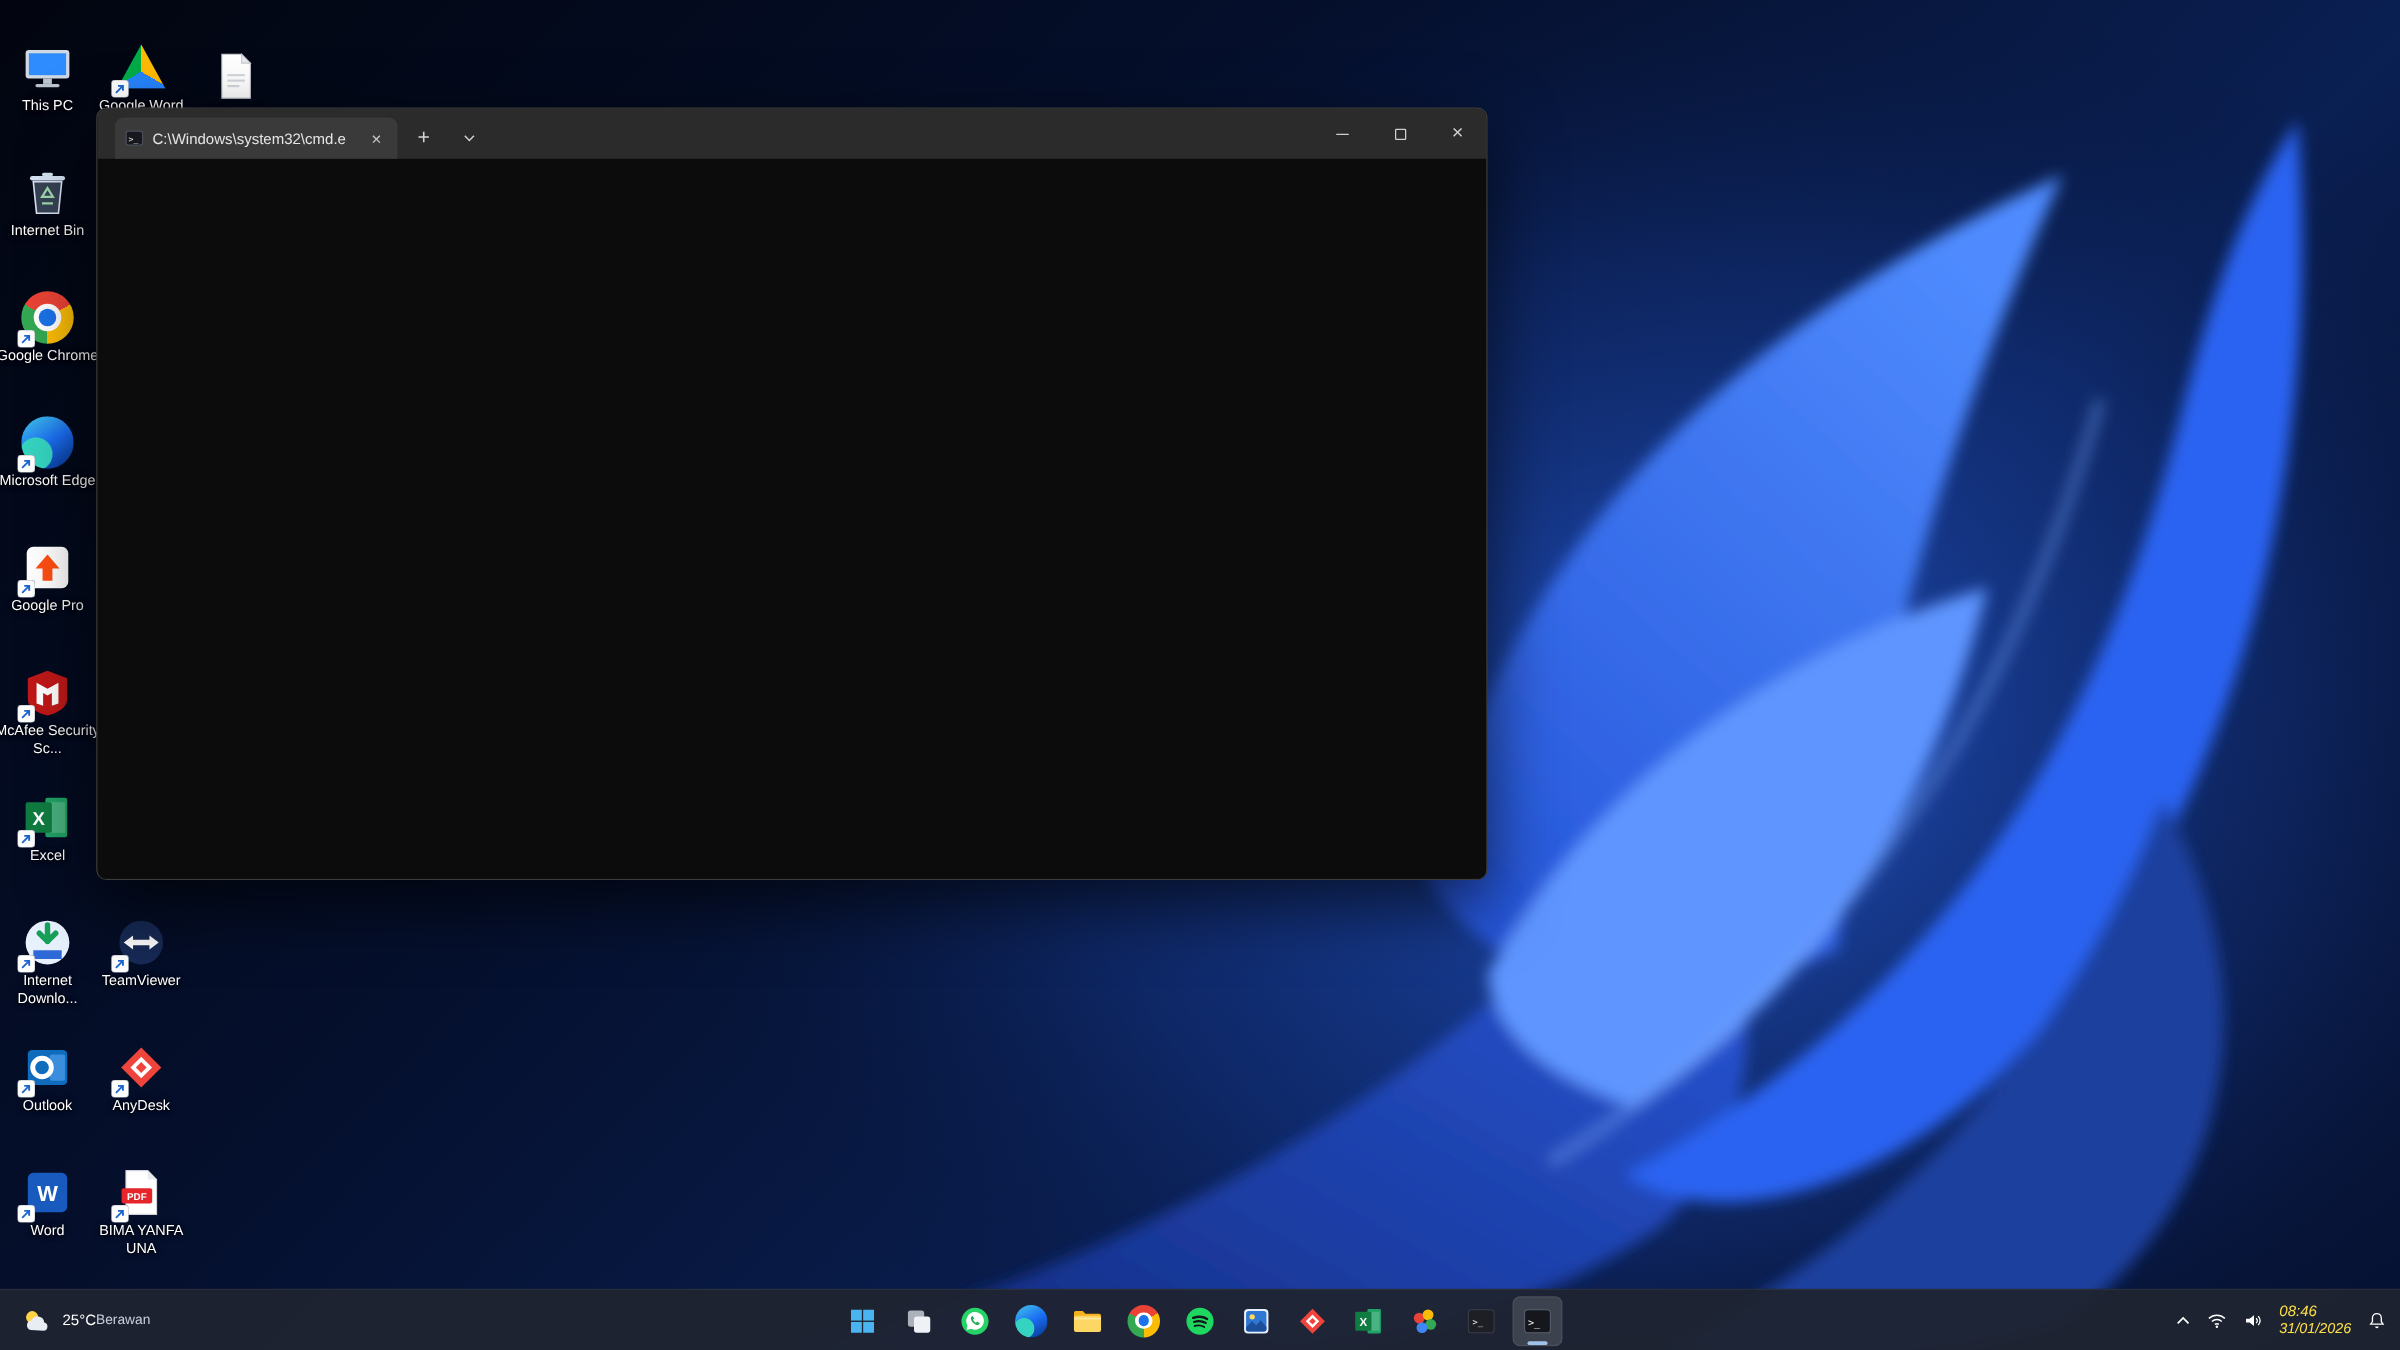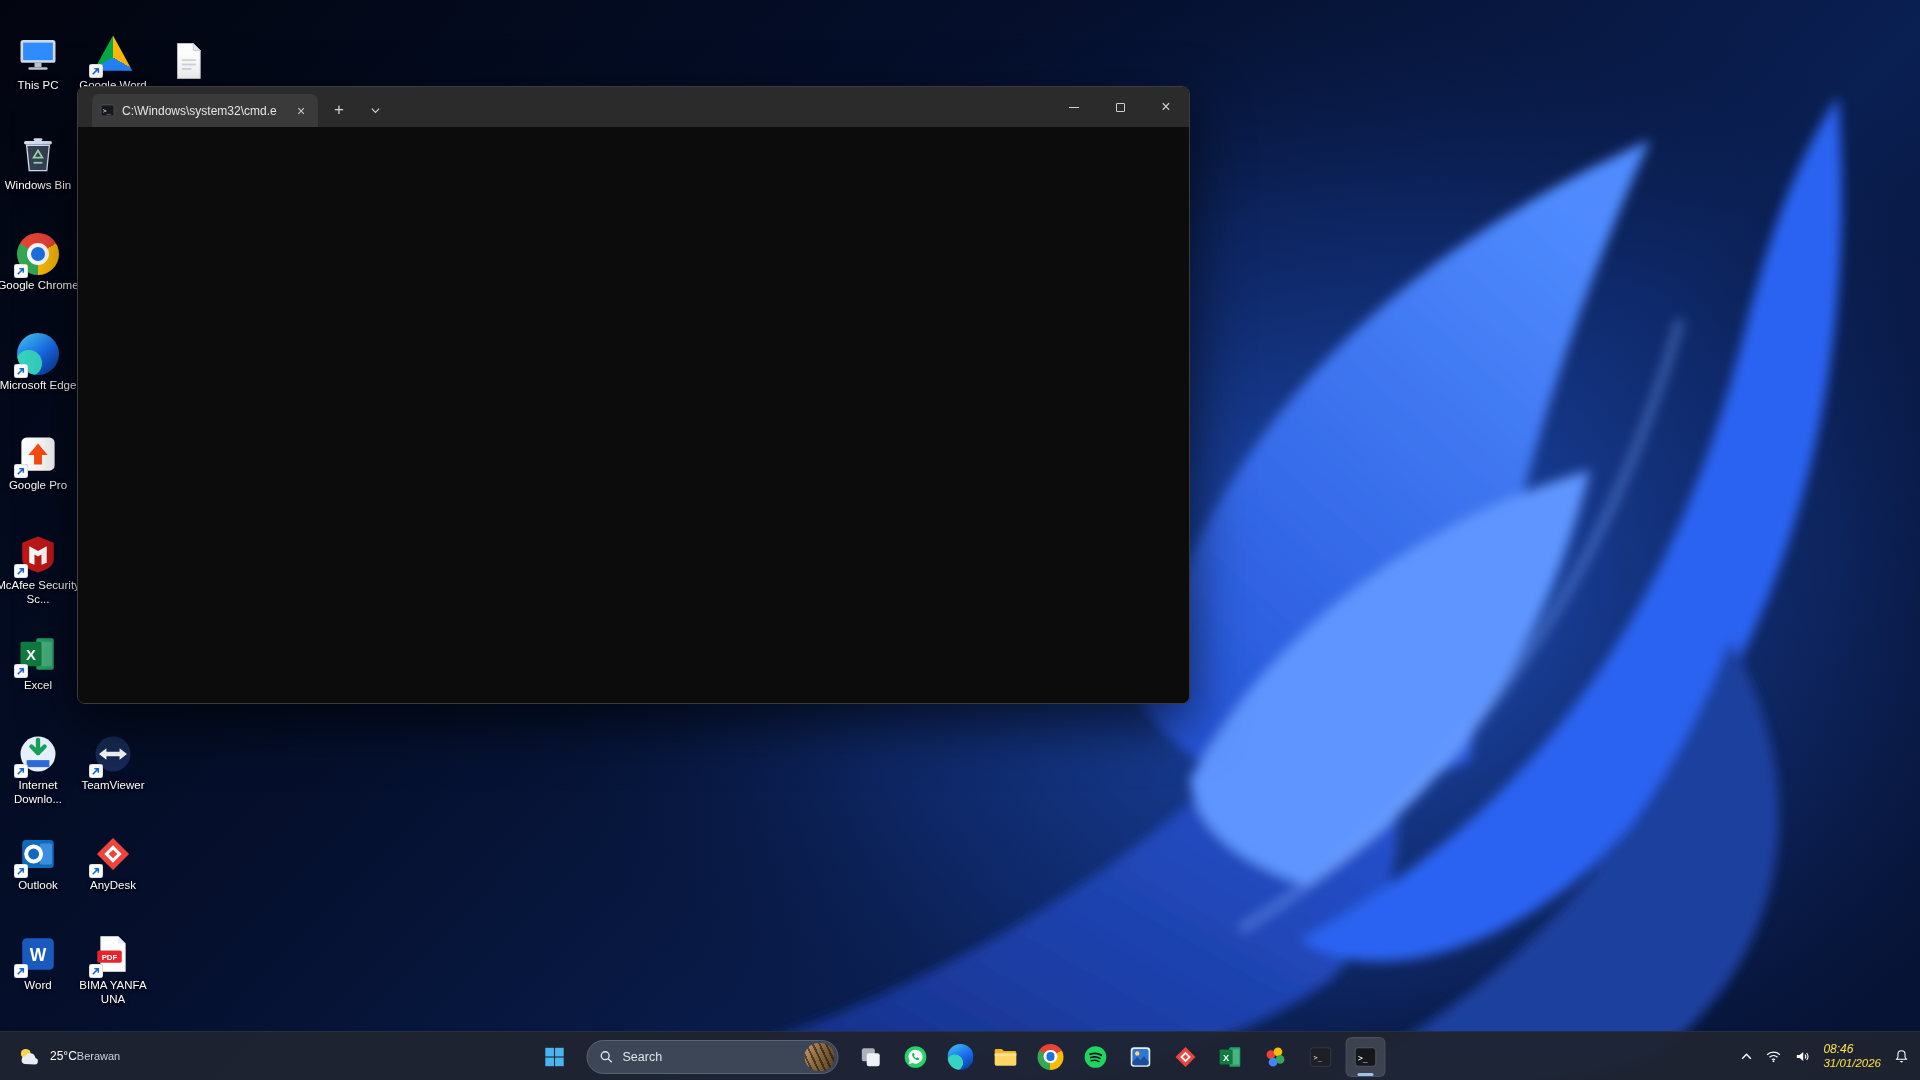--- a/index.html
+++ b/index.html
@@ -151,21 +151,21 @@
       <div class="desk-icon" style="left: -6px; top: 115px;">
         <div class="di-glyph">
           <svg viewBox="0 0 48 48">
             <path d="M11 14 h26 l-3 29 h-20 z" fill="rgba(180,205,235,.3)" stroke="#d6e4f5" stroke-width="1.5"></path>
             <rect x="8" y="9" width="32" height="4" rx="2" fill="#d6e4f5"></rect>
             <rect x="19" y="6" width="10" height="3" rx="1.5" fill="#d6e4f5"></rect>
             <path d="M24 20 l5 8 h-10 z" fill="none" stroke="#9fd9ae" stroke-width="2"></path>
             <path d="M19 34 h10" stroke="#9fd9ae" stroke-width="2"></path>
           </svg>
         </div>
-        <div class="di-label">Windows Bin</div>
+        <div class="di-label">Internet Bin</div>
       </div>
       <div class="desk-icon" style="left: -6px; top: 215px;">
         <div class="di-glyph">
           <div class="cssicon ic-chrome"></div>
           <div class="shortcut-badge">
             <svg viewBox="0 0 12 12">
               <rect width="12" height="12" rx="2.5" fill="#fff" stroke="#9aa4b0" stroke-width=".5"></rect>
               <path d="M3.2 8.8 L7.8 4.2 M4.6 4 h3.4 v3.4" stroke="#1b66d1" stroke-width="1.3" fill="none"></path>
             </svg>
           </div>
@@ -375,28 +375,20 @@
     <div id="taskbar-center">
       <div class="tb-btn">
         <div class="tb-glyph">
           <svg viewBox="0 0 48 48">
               <rect x="7" y="7" width="16" height="16" fill="#49b4f0"></rect>
               <rect x="25" y="7" width="16" height="16" fill="#49b4f0"></rect>
               <rect x="7" y="25" width="16" height="16" fill="#49b4f0"></rect>
               <rect x="25" y="25" width="16" height="16" fill="#49b4f0"></rect>
             </svg>
         </div>
-      </div>
-      <div id="search-pill">
-        <svg viewBox="0 0 16 16">
-            <circle cx="6.5" cy="6.5" r="4.5" fill="none" stroke="#e3e8ee" stroke-width="1.5"></circle>
-            <line x1="10" y1="10" x2="14" y2="14" stroke="#e3e8ee" stroke-width="1.5"></line>
-          </svg>
-        <span id="search-label">Search</span>
-        <div id="search-image"></div>
       </div>
 
     <div class="tb-btn">
           <div class="tb-glyph">
             <svg viewBox="0 0 48 48">
               <rect x="8" y="8" width="24" height="24" rx="4" fill="#cfd6df" opacity=".8"></rect>
               <rect x="17" y="17" width="24" height="24" rx="4" fill="#eef2f7"></rect>
             </svg>
           </div>
         </div>

